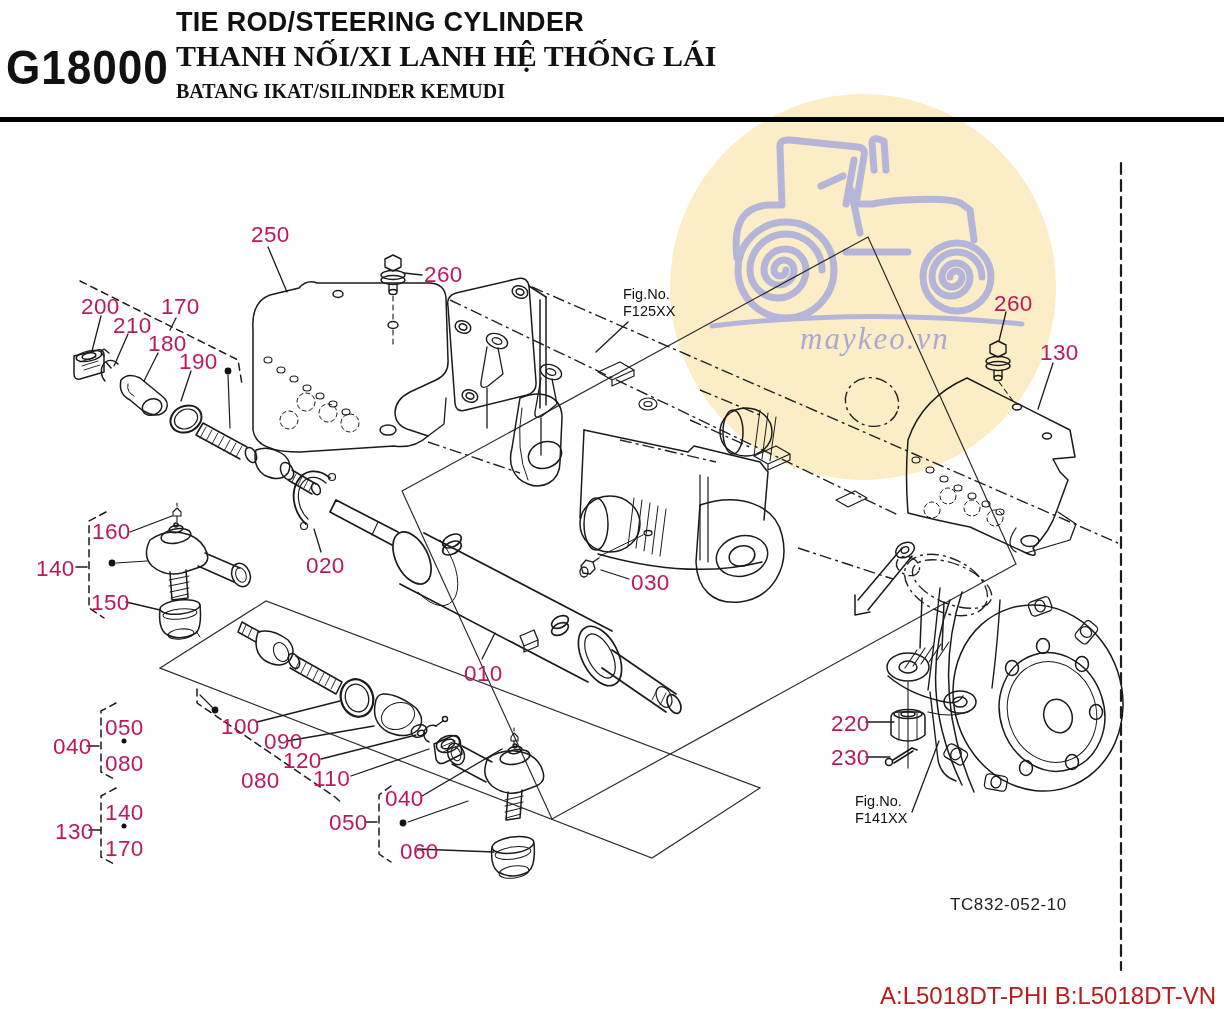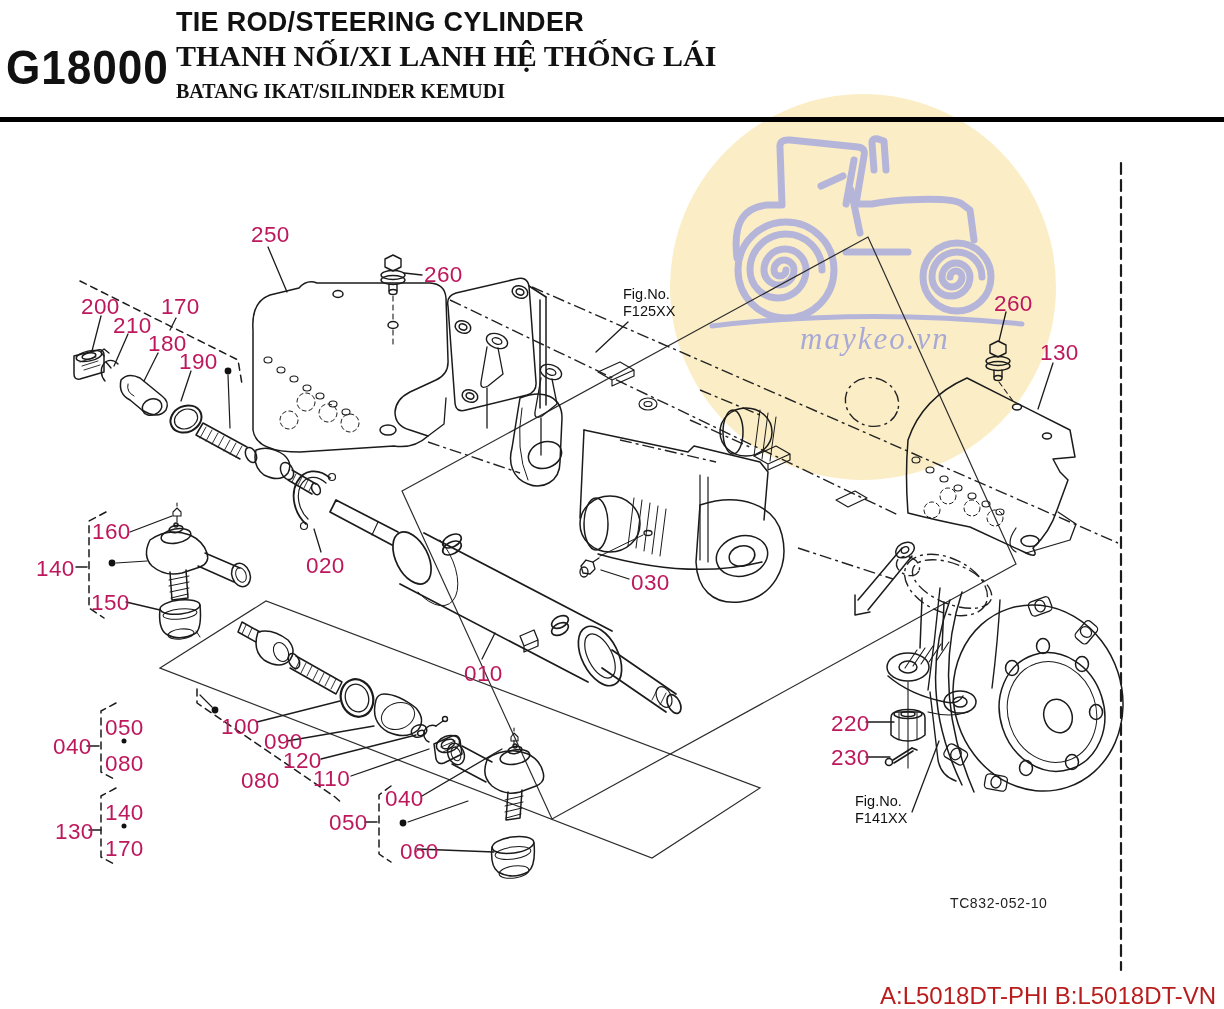--- a/index.html
+++ b/index.html
@@ -7,21 +7,21 @@
          font-family:"Liberation Sans",sans-serif;color:#111;}
   .stage svg{position:absolute;left:0;top:0;}
   .txt{position:absolute;white-space:nowrap;}
   .code{left:6px;top:40px;font-size:48px;font-weight:bold;transform:scaleX(.92);transform-origin:left top;letter-spacing:1px;}
   .t1{left:176px;top:7px;font-size:27px;font-weight:bold;letter-spacing:.3px;}
   .t2{left:176px;top:39px;font-size:30px;font-weight:bold;font-family:"Liberation Serif","DejaVu Serif",serif;}
   .t3{left:176px;top:80px;font-size:20px;font-weight:bold;font-family:"Liberation Serif","DejaVu Serif",serif;}
   .rule{position:absolute;left:0;top:117px;width:1224px;height:4.5px;background:#000;}
   .co{position:absolute;font-size:22.5px;letter-spacing:.4px;color:#be185d;}
   .fig{position:absolute;font-size:14.5px;color:#111;}
-  .tc{position:absolute;left:950px;top:895px;font-size:14px;letter-spacing:.6px;color:#222;}
+  .tc{position:absolute;left:950px;top:895px;font-size:17px;letter-spacing:.6px;color:#222;}
   .footer{position:absolute;left:880px;top:982px;font-size:24px;color:#b91c1c;}
 </style>
 </head>
 <body>
 
 <div class="stage">
 
 <svg width="1224" height="1009" viewBox="0 0 1224 1009">
 
   <g>

